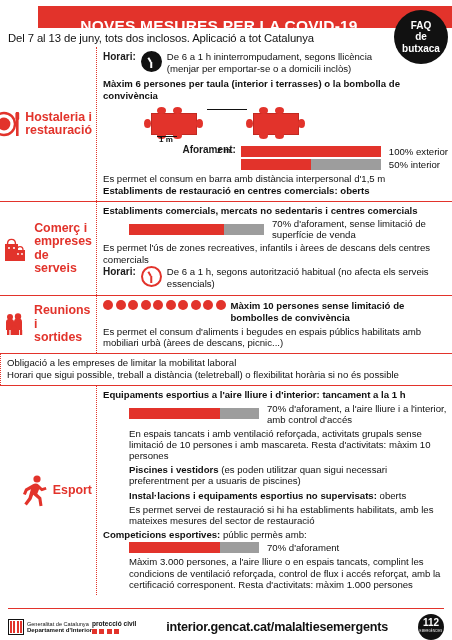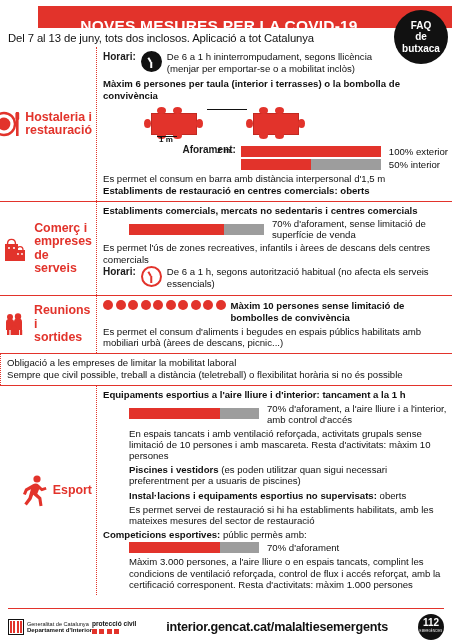--- a/index.html
+++ b/index.html
@@ -161,21 +161,21 @@
     <div class="sec-right">
 
       <div class="row top">
         <span class="lab">Horari:</span>
         <span class="clock filled">
             <i class="h"></i>
             <i class="m"></i>
           </span>
         <span>
           <div class="t">De 6 a 1 h ininterrompudament, segons llicència</div>
-          <div class="t">(menjar per emportar-se o a mobilitat inclòs)</div>
+          <div class="t">(menjar per emportar-se o a domicili inclòs)</div>
         </span>
       </div>
 
       <div class="t b sp">Màxim 6 persones per taula (interior i terrasses) o la bombolla de convivència</div>
 
       <div class="tables">
         <div class="tbl a"></div>
         <div class="chair" style="left:14px;top:4px;"></div>
         <div class="chair" style="left:30px;top:4px;"></div>
         <div class="chair" style="left:14px;top:29px;"></div>
@@ -306,21 +306,21 @@
           <div class="t b">bombolles de convivència</div>
         </span>
       </div>
       <div class="t">Es permet el consum d'aliments i begudes en espais públics habilitats amb mobiliari urbà (àrees de descans, picnic...)</div>
     </div>
   </div>
 
   <div class="section">
     <div class="sec-right">
       <div class="t">Obligació a les empreses de limitar la mobilitat laboral</div>
-      <div class="t">Sempre que civil possible, treball a distància (teletreball) o flexibilitat horària si no és possible</div>
+      <div class="t">Horari que sigui possible, treball a distància (teletreball) o flexibilitat horària si no és possible</div>
     </div>
   </div>
 
   <div class="section">
     <div class="sec-left">
       <span class="icon-box">
         <svg class="ic" width="30" height="34" viewBox="0 0 30 34" aria-hidden="true">
           <circle cx="18" cy="5" r="3.6" fill="#e2332b"></circle>
           <path d="M13.5 10.5c2-1.2 4.6-1.4 6.2.2l3.4 3.4 3.6-1.2.9 2.6-5 1.8-2.5-2-1.8 4.4 4 3.8 1.2 8.2-3 .5-1.1-7-5.2-4.4-1.6 4.4-4.8 6.2-2.5-1.8 4.2-5.8 2.4-8.6-3.4 1.8-1.7 4.1-2.8-1 2.1-5.3z" fill="#e2332b"></path>
         </svg>

